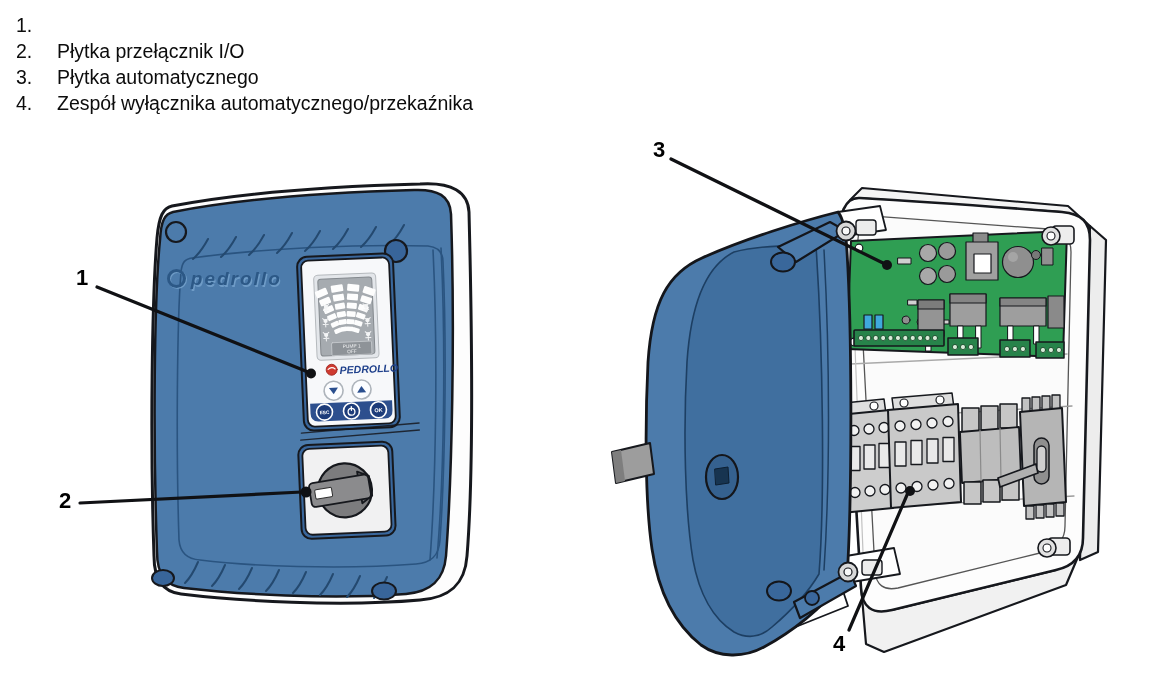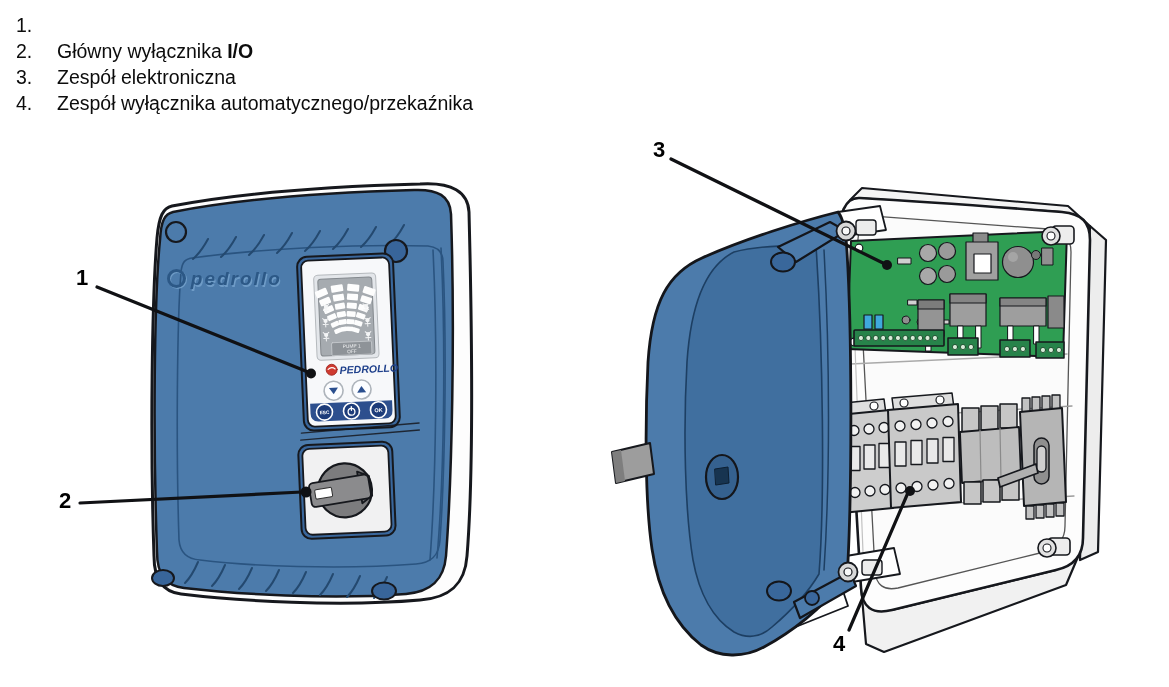--- a/index.html
+++ b/index.html
@@ -1,42 +1,42 @@
 <!DOCTYPE html>
 <html><head>
 <meta charset="utf-8">
 <style>
   html,body{margin:0;padding:0;background:#fff;}
   .page{position:relative;width:1169px;height:687px;background:#fff;
         font-family:"Liberation Sans",sans-serif;overflow:hidden;}
   .legend{position:absolute;left:16px;top:12px;}
   .legend-row{display:flex;font-size:19.5px;line-height:26px;color:#0c0c0c;}
   .legend-num{width:41px;flex:0 0 41px;}
-  .legend-text b{font-weight:bold;}
+  .legend-text b{font-weight:normal;}
   svg.illustration{position:absolute;left:0;top:0;}
   text{font-family:"Liberation Sans",sans-serif;}
   .callout-num{font-size:22px;font-weight:bold;fill:#000;}
   .emboss{font-style:italic;font-weight:bold;letter-spacing:2px;}
 </style>
 </head>
 <body>
 
 <div class="page">
 
   <div class="legend">
     <div class="legend-row">
       <span class="legend-num">1.</span>
     </div>
     <div class="legend-row">
       <span class="legend-num">2.</span>
-      <span class="legend-text"><span>Główny wyłącznika </span><b>I/O</b></span>
+      <span class="legend-text"><span>Płytka przełącznik </span><b>I/O</b></span>
     </div>
     <div class="legend-row">
       <span class="legend-num">3.</span>
-      <span class="legend-text"><span>Zespół elektroniczna</span><b></b></span>
+      <span class="legend-text"><span>Płytka automatycznego</span><b></b></span>
     </div>
     <div class="legend-row">
       <span class="legend-num">4.</span>
       <span class="legend-text"><span>Zespół wyłącznika automatycznego/przekaźnika</span><b></b></span>
     </div>
   </div>
 
   <svg class="illustration" width="1169" height="687" viewBox="0 0 1169 687">
     <defs>
       <g id="lcdicon">

